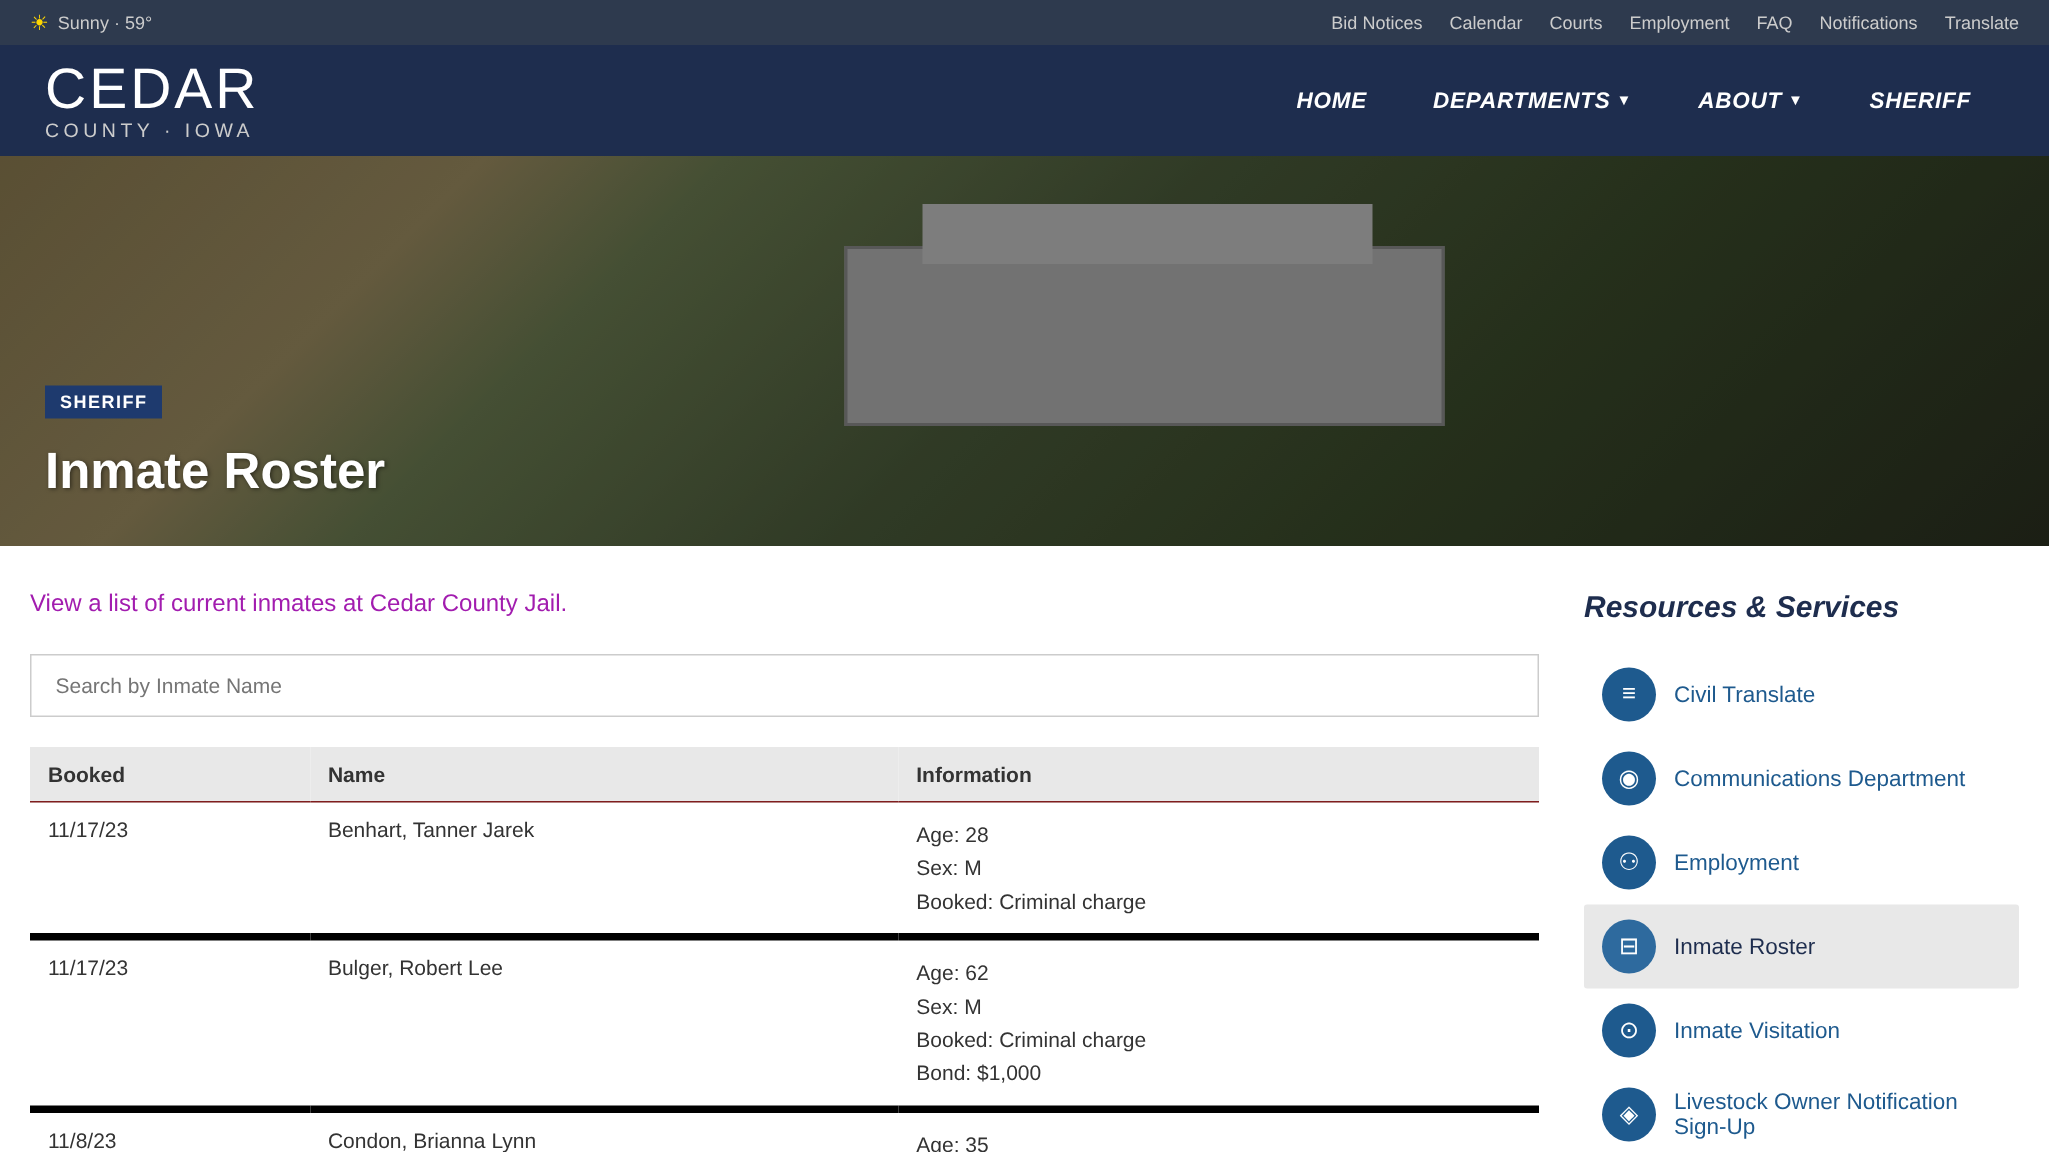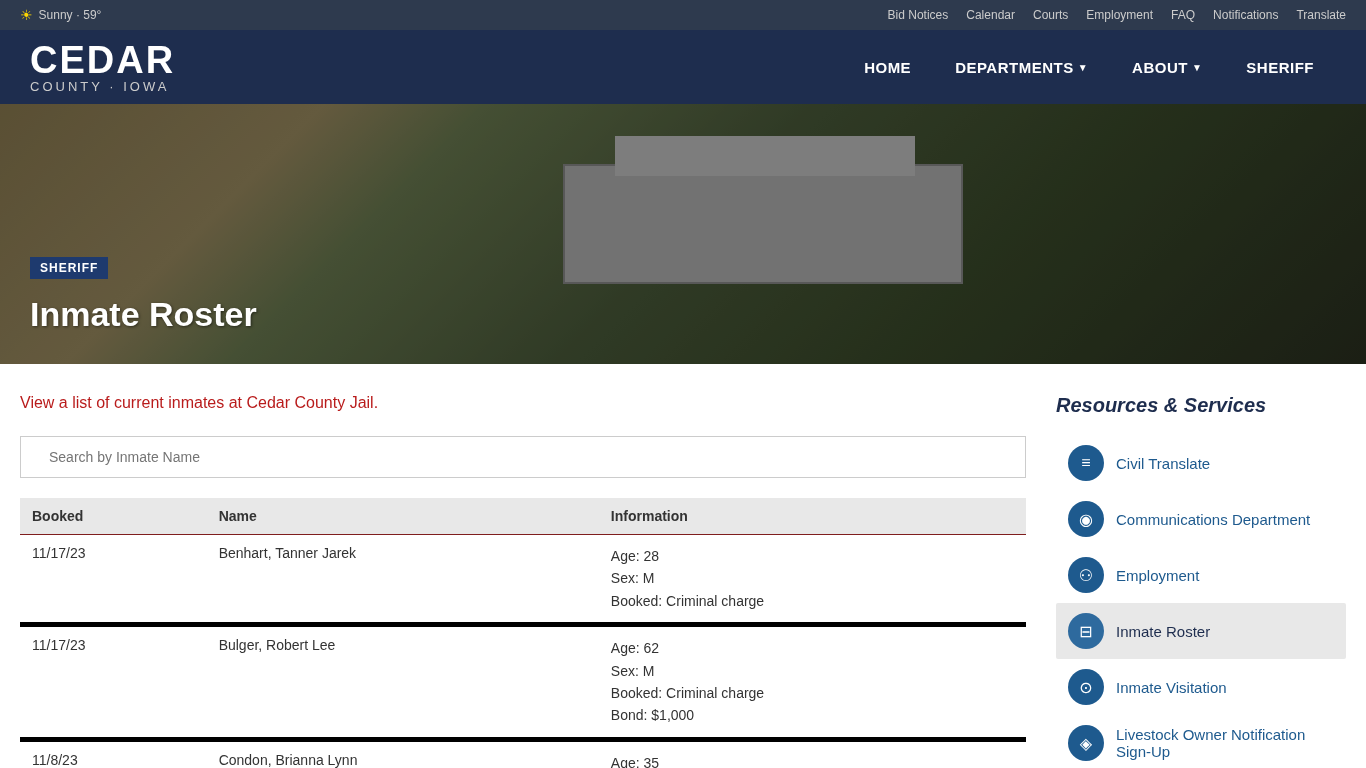--- a/index.html
+++ b/index.html
@@ -23,30 +23,31 @@
     
     .header {
       background: #1e2d4e;
       display: flex;
       align-items: center;
       justify-content: space-between;
       padding: 10px 30px;
       height: 74px;
     }
     .logo { color: #fff; text-decoration: none; }
-    .logo-title { font-size: 38px; font-weight: bold; letter-spacing: 2px; line-height: 1; }
+    .logo-title { font-size: 38px; font-weight: normal; letter-spacing: 2px; line-height: 1; }
     .logo-sub { font-size: 13px; letter-spacing: 3px; color: #ccc; }
     .main-nav { display: flex; align-items: center; gap: 0; }
     .main-nav a {
       color: #fff;
       text-decoration: none;
       font-size: 15px;
       font-weight: bold;
       padding: 10px 22px;
       letter-spacing: 0.5px;
+      font-style: italic;
     }
     .nav-dropdown { display: flex; align-items: center; gap: 4px; }
     .nav-dropdown .arrow { font-size: 10px; }
 
     
     .hero {
       position: relative;
       height: 260px;
       background: #4a5a3a;
       overflow: hidden;
@@ -113,25 +114,25 @@
     }
 
     
     .main-wrapper {
       display: flex;
       gap: 0;
       padding: 30px 20px;
       align-items: flex-start;
     }
     .content-area { flex: 1; padding-right: 30px; }
-    .description { font-size: 16px; color: #b91c1c; margin-bottom: 24px; }
+    .description { font-size: 16px; color: #a21caf; margin-bottom: 24px; }
     .search-box {
       width: 100%;
       border: 1px solid #ccc;
-      padding: 12px 28px;
+      padding: 12px 16px;
       font-size: 14px;
       color: #999;
       margin-bottom: 20px;
       outline: none;
     }
 
     
     .inmate-table { width: 100%; border-collapse: collapse; }
     .inmate-table th {
       background: #e8e8e8;

